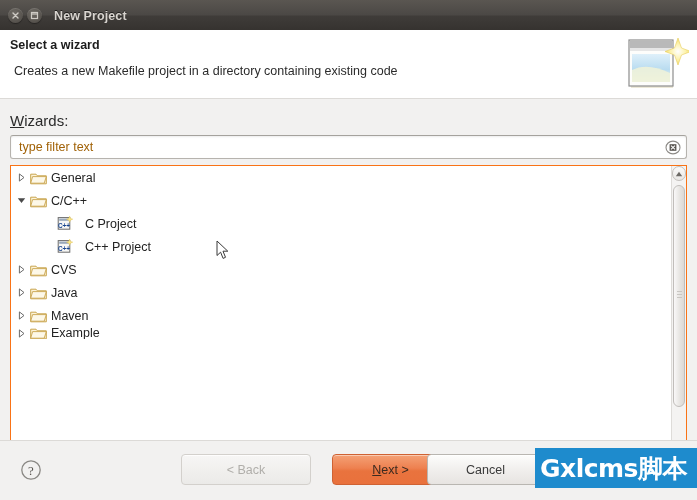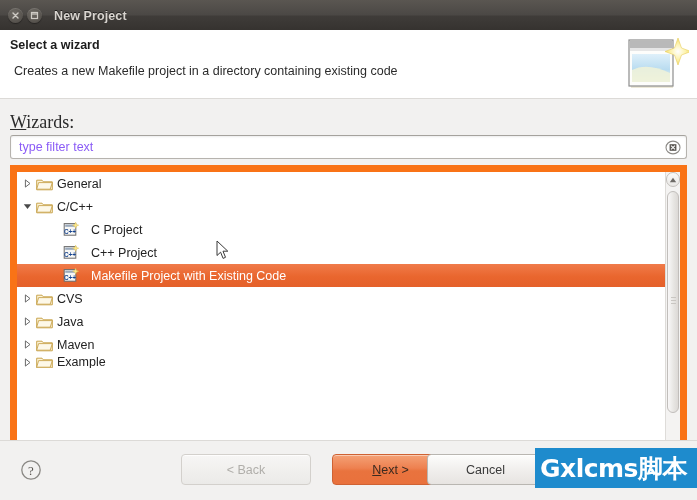--- a/index.html
+++ b/index.html
@@ -80,57 +80,56 @@
     position: absolute;
     left: 0; top: 98px;
     width: 697px; height: 342px;
     background: #f2f1f0;
     border-top: 1px solid #dcdad7;
     box-sizing: border-box;
   }
   .wizards-label {
     position: absolute;
     left: 10px; top: 13px;
-    font-size: 18px;
+    font-size: 15px;
     color: #2b2b2b;
-    font-family: Liberation Serif, serif;
   }
   .wizards-label u { text-decoration: underline; }
 
   
   .filter-field {
     position: absolute;
     left: 10px; top: 36px;
     width: 677px; height: 24px;
     background: #ffffff;
     border: 1px solid #b6b3ae;
     border-top-color: #a5a29d;
     border-radius: 3px;
     box-sizing: border-box;
     box-shadow: inset 0 1px 2px rgba(0,0,0,0.08);
   }
   .filter-placeholder {
     position: absolute;
     left: 8px; top: 4px;
     font-size: 12.5px;
-    color: #8b5cf6;
+    color: #a16207;
   }
   .filter-clear {
     position: absolute;
     right: 5px; top: 4px;
     width: 16px; height: 15px;
   }
 
   
   .tree-panel {
     position: absolute;
     left: 10px; top: 66px;
     width: 677px; height: 296px;
     background: #ffffff;
-    border: 7px solid #f97316;
+    border: 1px solid #f97316;
     box-sizing: border-box;
     overflow: hidden;
   }
   .tree-list {
     position: absolute;
     left: 0; top: 0;
     width: 660px;
     height: 294px;
     overflow: hidden;
   }
@@ -401,32 +400,20 @@
           <span class="twisty"></span>
           <span class="tree-icon">
             <svg width="16" height="15" viewBox="0 0 16 15">
               <rect x="1.2" y="1.6" width="11.6" height="11.6" fill="#f7f7f5" stroke="#6a6a6a" stroke-width="1"></rect>
               <rect x="2.2" y="2.6" width="9.6" height="2.2" fill="#9aa9bb"></rect>
               <text x="7" y="11.6" text-anchor="middle" font-family="Liberation Sans, sans-serif" font-size="6.4" font-weight="bold" fill="#18458f">C++</text>
               <path d="M12.6 0.2 L13.5 2.4 L15.7 3.2 L13.5 4 L12.6 6.2 L11.8 4 L9.6 3.2 L11.8 2.4 Z" fill="#fde98a" stroke="#e0c352" stroke-width="0.5"></path>
             </svg>
           </span>
           <span class="tree-label">C++ Project</span>
-        </div>
-        <div class="tree-row indent-2 selected">
-          <span class="twisty"></span>
-          <span class="tree-icon">
-            <svg width="16" height="15" viewBox="0 0 16 15">
-              <rect x="1.2" y="1.6" width="11.6" height="11.6" fill="#f7f7f5" stroke="#6a6a6a" stroke-width="1"></rect>
-              <rect x="2.2" y="2.6" width="9.6" height="2.2" fill="#9aa9bb"></rect>
-              <text x="7" y="11.6" text-anchor="middle" font-family="Liberation Sans, sans-serif" font-size="6.4" font-weight="bold" fill="#18458f">C++</text>
-              <path d="M12.6 0.2 L13.5 2.4 L15.7 3.2 L13.5 4 L12.6 6.2 L11.8 4 L9.6 3.2 L11.8 2.4 Z" fill="#fde98a" stroke="#e0c352" stroke-width="0.5"></path>
-            </svg>
-          </span>
-          <span class="tree-label">Makefile Project with Existing Code</span>
         </div>
         <div class="tree-row indent-1">
           <span class="twisty">
             <svg width="9" height="9" viewBox="0 0 9 9">
               <path d="M2.4 0.9 L2.4 8.1 L7 4.5 Z" fill="none" stroke="#6b6b6b" stroke-width="1"></path>
             </svg>
           </span>
           <span class="tree-icon">
             <svg width="17" height="14" viewBox="0 0 17 14">
               <path d="M0.7 3.2 L6 3.2 L7.4 4.8 L16.3 4.8 L16.3 12.8 L0.7 12.8 Z" fill="#fdf3d6" stroke="#c8a44e" stroke-width="1"></path>

